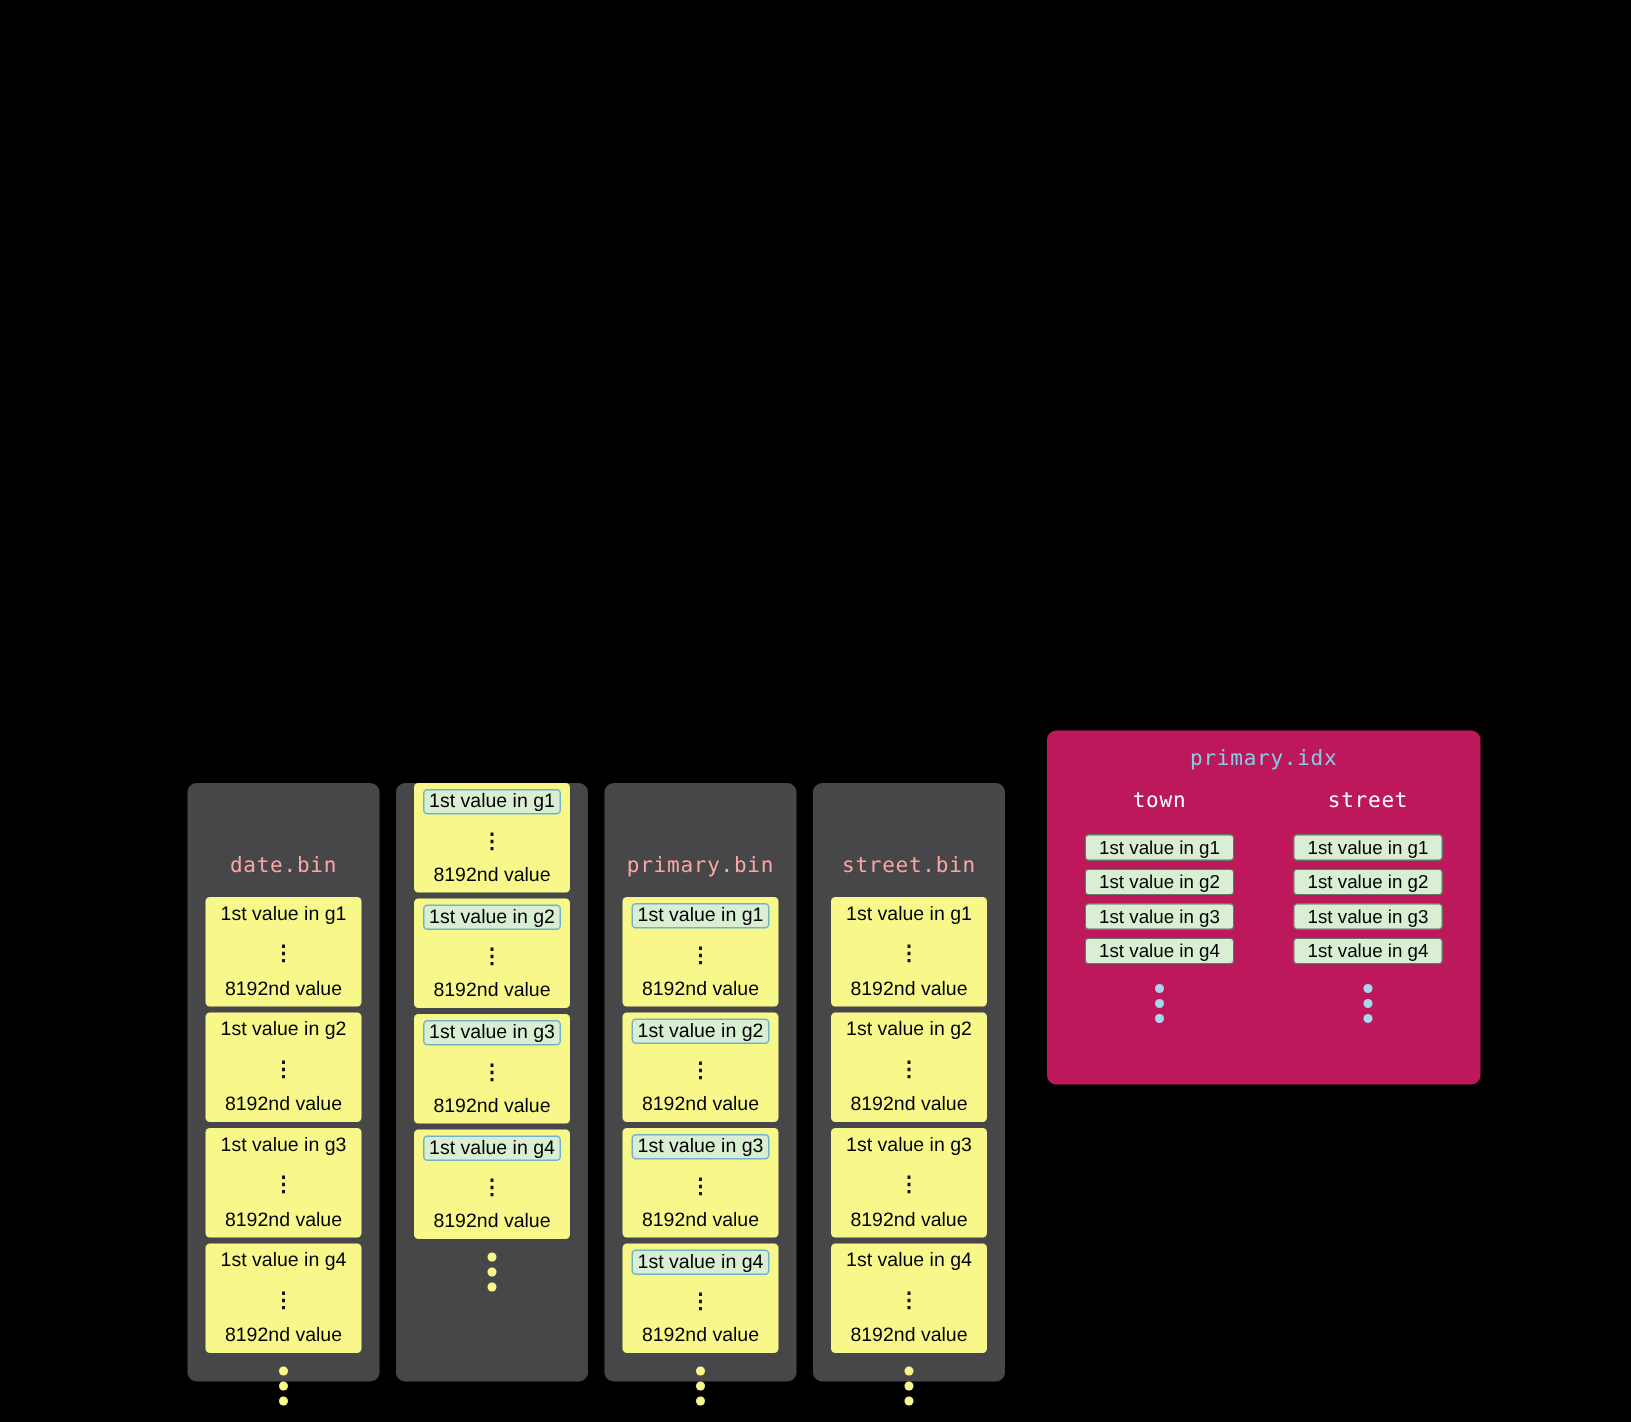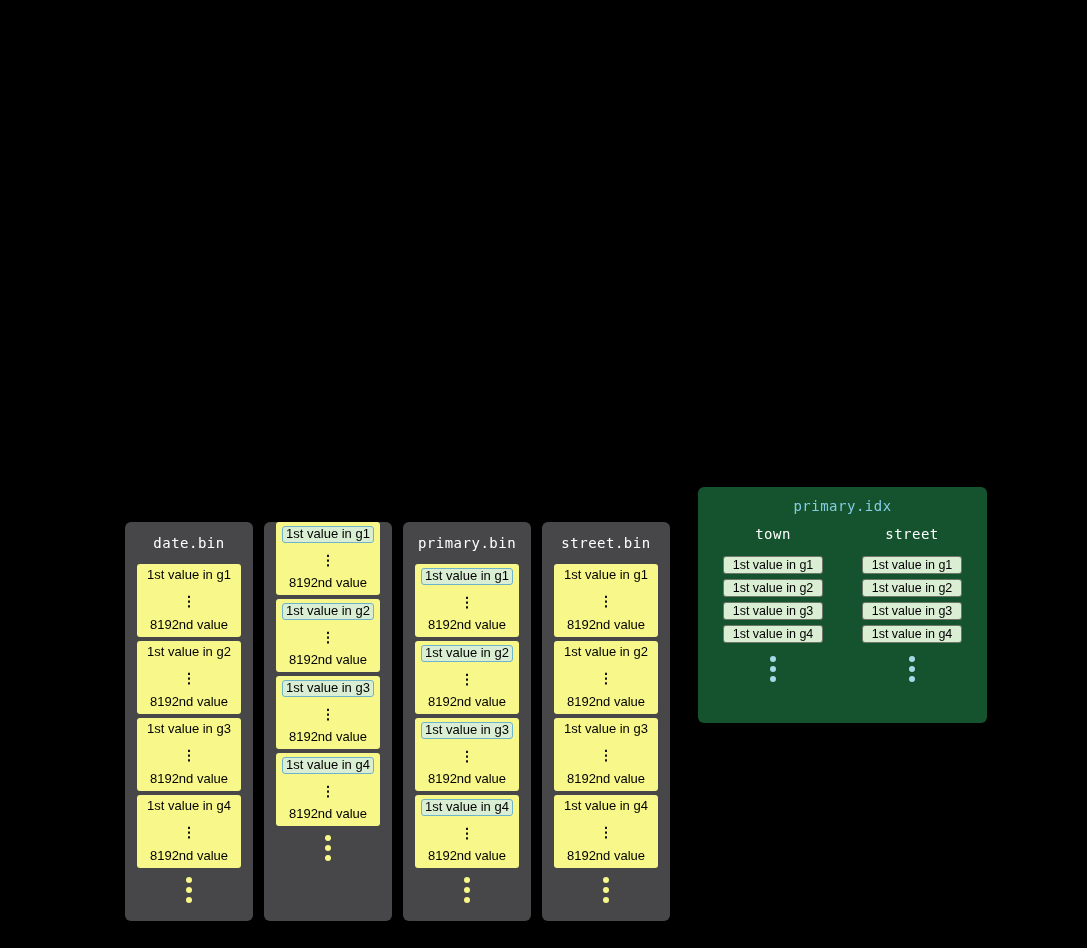--- a/index.html
+++ b/index.html
@@ -19,22 +19,23 @@
     width: 128px; height: 399px;
     background: #47474a;
     border-radius: 6px;
     box-shadow: 0 2px 6px rgba(0,0,0,0.6);
   }
   .bin-title {
     height: 42px;
     display: flex; align-items: center; justify-content: center;
     font-family: "DejaVu Sans Mono", monospace;
     font-size: 14px;
-    color: #ffffff;
+    color: #fca5a5;
     letter-spacing: 0.5px;
+    margin-top: 34px;
   }
   .block {
     width: 104px; height: 73px;
     margin: 0 auto 4px auto;
     background: #f8f88a;
     border-radius: 3px;
     display: flex; flex-direction: column;
     align-items: center; justify-content: space-between;
     padding: 4px 2px;
     font-size: 13px;
@@ -60,21 +61,21 @@
     margin-top: 9px;
   }
   .dot { width: 6px; height: 6px; border-radius: 50%; }
   .bin-card .dot { background: #f8f88a; }
 
   
   .idx-panel {
     position: absolute;
     left: 698px; top: 487px;
     width: 289px; height: 236px;
-    background: #14532d;
+    background: #be185d;
     border-radius: 6px;
     box-shadow: 0 2px 6px rgba(0,0,0,0.6);
   }
   .idx-title {
     text-align: center;
     padding-top: 11px;
     font-family: "DejaVu Sans Mono", monospace;
     font-size: 14px;
     color: #85cde6;
     letter-spacing: 0.5px;

